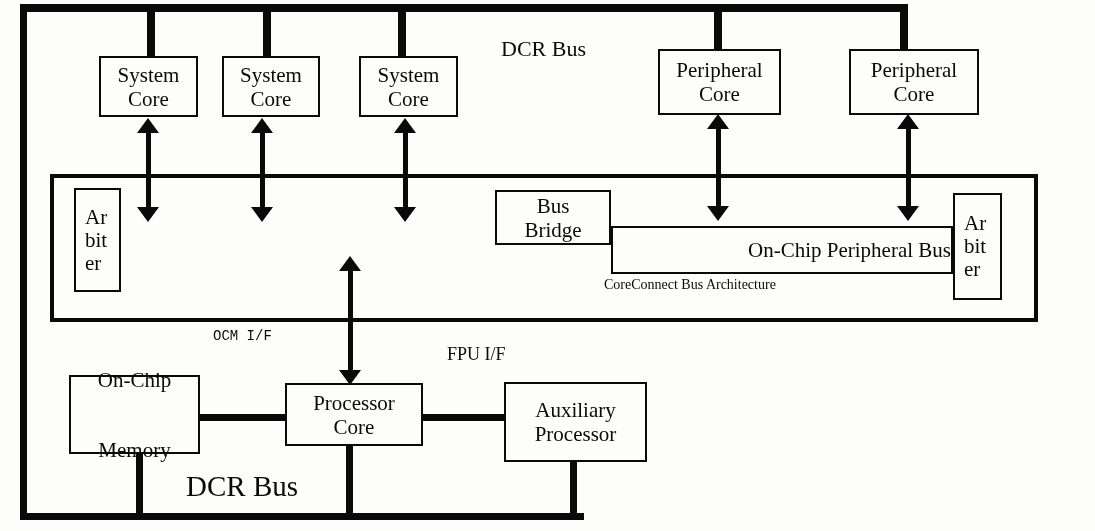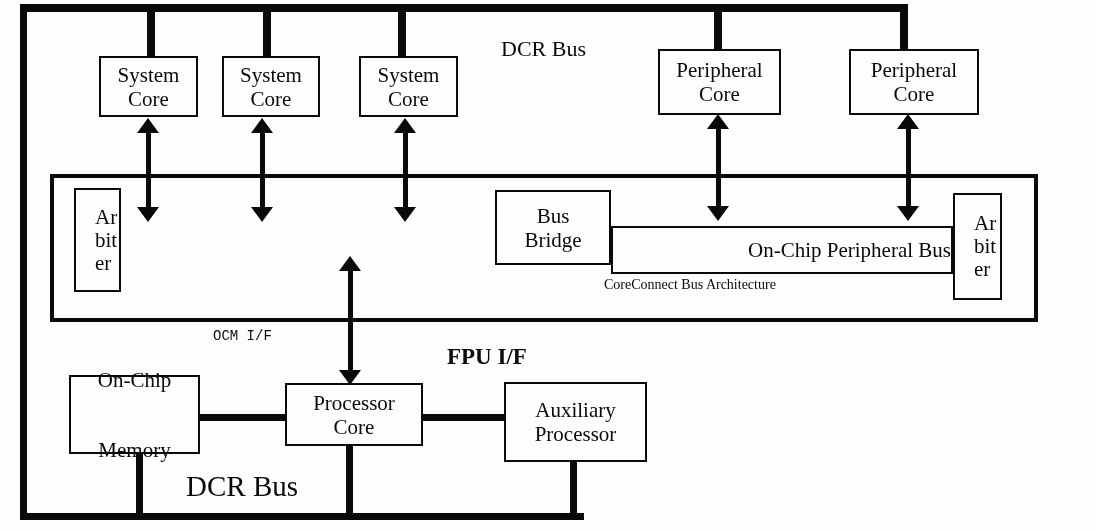--- a/index.html
+++ b/index.html
@@ -32,21 +32,21 @@
     background: #fdfdfb;
     border: 2px solid #0a0a0a;
     display: flex;
     align-items: center;
     justify-content: center;
     font-size: 21px;
     white-space: nowrap;
   }
   .arbiter {
     align-items: flex-start;
-    padding-left: 19px;
+    padding-left: 9px;
     line-height: 23px;
   }
   .container-frame {
     position: absolute;
     border: 4px solid #0a0a0a;
     background: transparent;
   }
   .hline, .vline { position: absolute; background: #0a0a0a; }
   .lbl { position: absolute; white-space: nowrap; }
 
@@ -113,21 +113,21 @@
   <div class="box" style="left:849px; top:49px; width:130px; height:66px;">
     <span>Peripheral</span>
     <span>Core</span>
   </div>
 
   <div class="box arbiter" style="left:74px; top:188px; width:47px; height:104px;">
     <span>Ar</span>
     <span>bit</span>
     <span>er</span>
   </div>
-  <div class="box" style="left:495px; top:190px; width:116px; height:75px;">
+  <div class="box" style="left:495px; top:190px; width:116px; height:55px;">
     <span>Bus</span>
     <span>Bridge</span>
   </div>
   <div class="bar" style="left:611px; top:226px; width:342px; height:48px;justify-content:flex-end;">
     <span>On-Chip Peripheral Bus</span>
   </div>
   <div class="box arbiter" style="left:953px; top:193px; width:49px; height:107px;">
     <span>Ar</span>
     <span>bit</span>
     <span>er</span>
@@ -173,16 +173,16 @@
   </div>
   <div class="arrow" style="left:339px; top:256px; height:129px;">
     <div class="head-up"></div>
     <div class="shaft"></div>
     <div class="head-down"></div>
   </div>
 
   <div class="lbl" style="left:501px; top:36px; font-size:22px;">DCR Bus</div>
   <div class="lbl" style="left:604px; top:277px; font-size:14px;">CoreConnect Bus Architecture</div>
   <div class="lbl" style="left:213px; top:328px; font-size:14px;font-family:Liberation Mono, monospace;">OCM I/F</div>
-  <div class="lbl" style="left:447px; top:344px; font-size:23px;font-weight:bold;">FPU I/F</div>
+  <div class="lbl" style="left:447px; top:344px; font-size:18px;">FPU I/F</div>
   <div class="lbl" style="left:186px; top:470px; font-size:29px;">DCR Bus</div>
 
 </div>
 
 </body></html>

